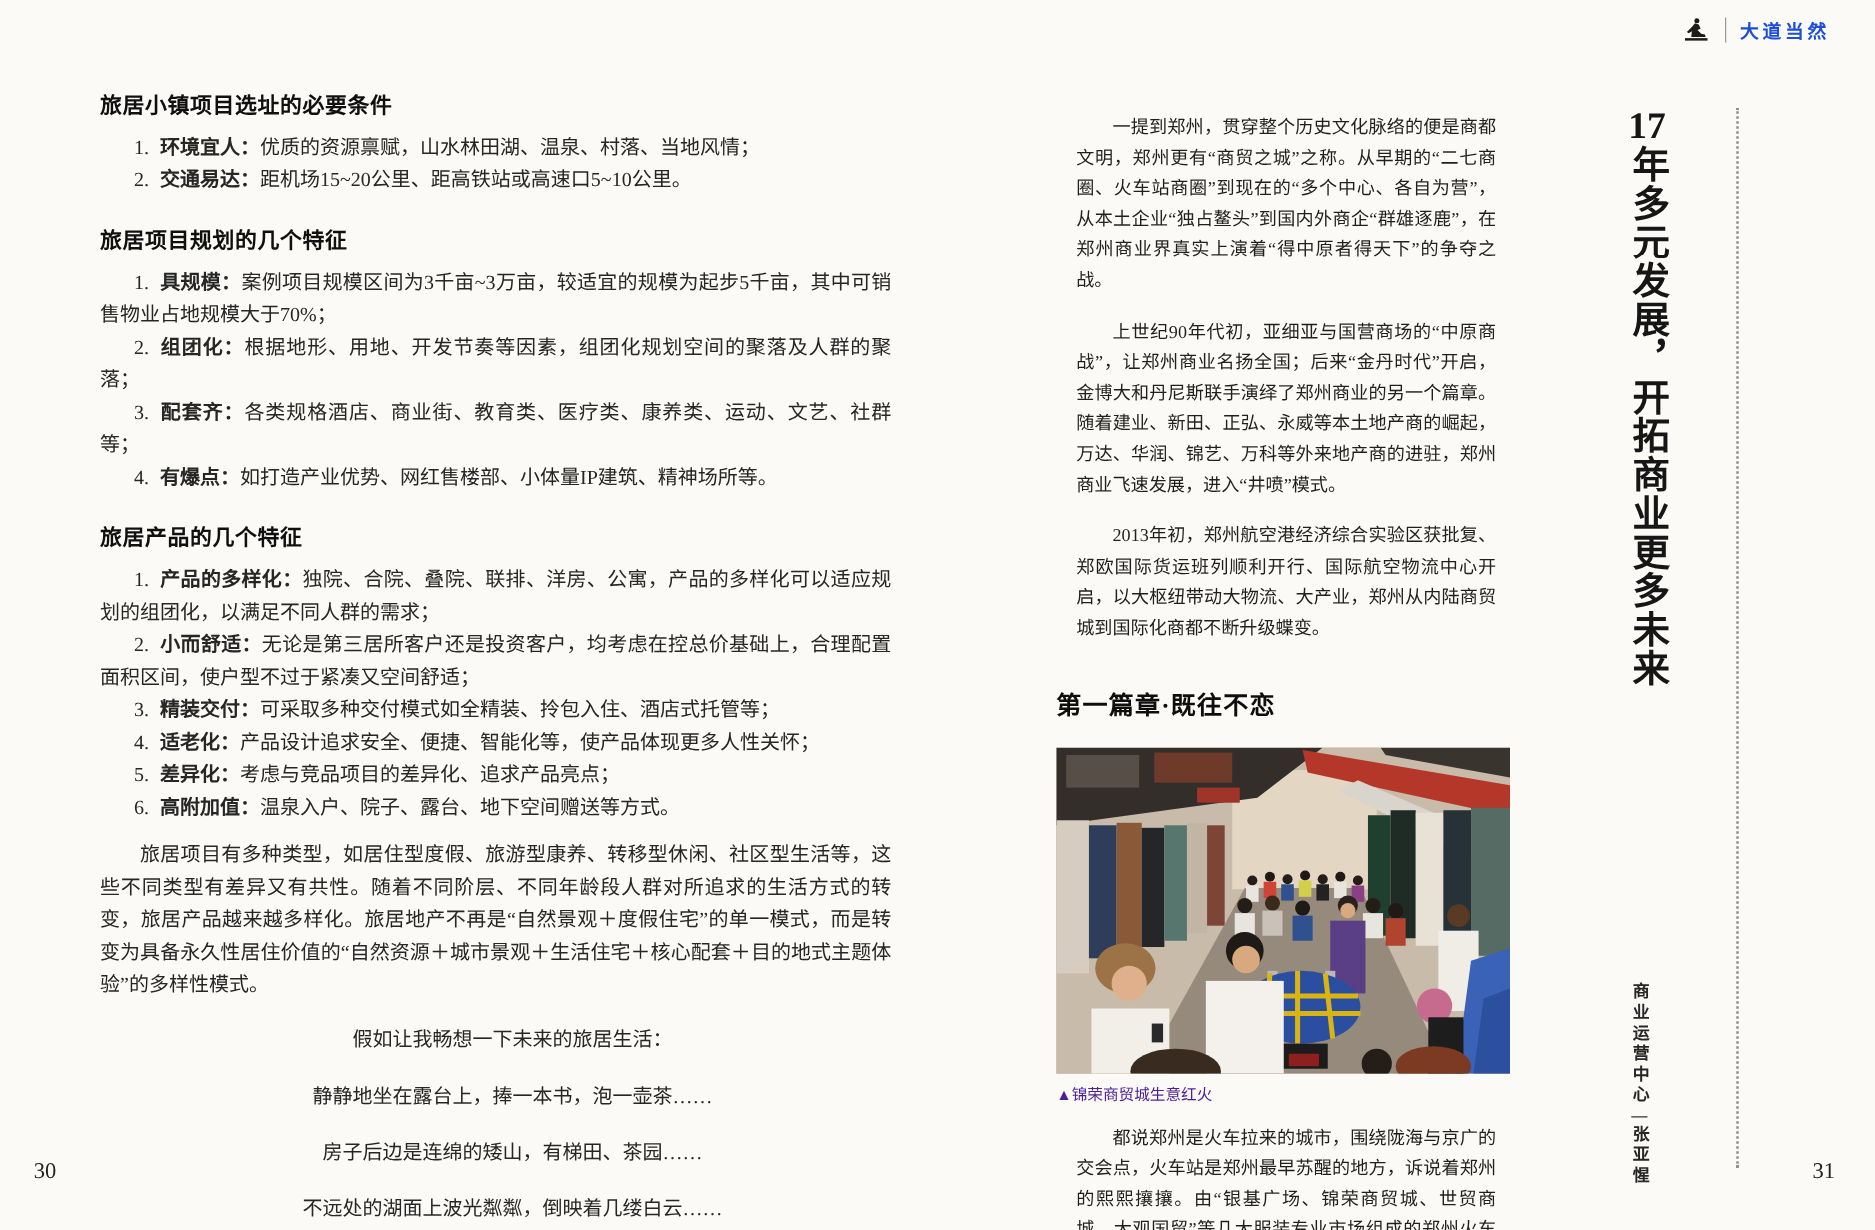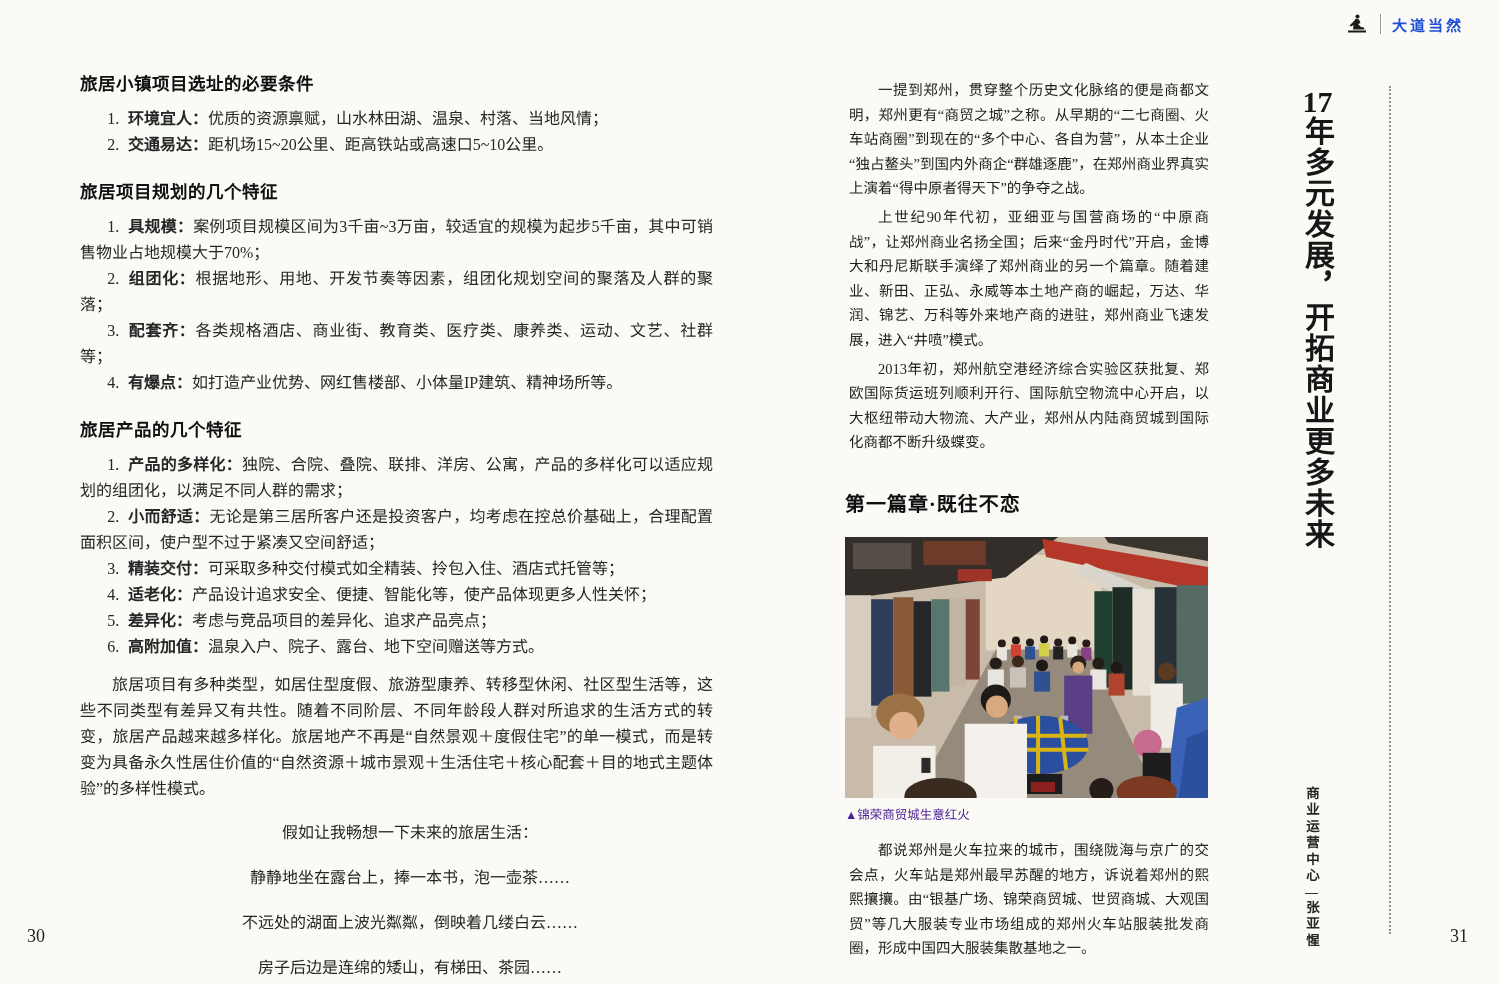--- a/index.html
+++ b/index.html
@@ -21,21 +21,21 @@
   .left-page section:first-child h3{margin-top:0;}
   .item{margin:0; text-indent:1.7em;}
   .item .num{margin-right:.55em;}
   .item .term{font-weight:700;}
   .para{margin:12px 0 0; text-indent:2em;}
   .dream{margin:16px; text-indent:1.7em; line-height:29px; text-align:center;}
 
   
   .right-col{position:absolute; left:845px; top:74px; width:368px;
     font-size:14.5px; line-height:24.6px; text-align:justify; color:#1f1f1f;}
-  .rpara{margin:4px; text-indent:2em;}
+  .rpara{margin:16px; text-indent:2em;}
   .chapter{margin:36px 0 0; font-size:20px; line-height:26px; font-weight:700; letter-spacing:1px; color:#0e0e0e; text-align:left;}
   figure.photo{margin:20px 0 0; width:363px;}
   figure.photo .photo-frame{width:363px; height:261px; overflow:hidden; background:#c8bbaa;}
   figure.photo svg{display:block; width:100%; height:100%;}
   figcaption{font-family:"Liberation Sans","DejaVu Sans",sans-serif; font-size:12.5px; line-height:16px; margin-top:9px; color:#4c1d95; text-align:left; text-indent:0;}
   .after{margin-top:15px;}
 
   
   .vtitle{position:absolute; left:1294px; top:86px; height:480px;
     writing-mode:vertical-rl; text-orientation:mixed;
@@ -116,22 +116,22 @@
       </p>
       <p class="item">
         <span class="num">6.</span><span class="term">高附加值：</span><span>温泉入户、院子、露台、地下空间赠送等方式。</span>
       </p>
     </section>
 
     <p class="para">旅居项目有多种类型，如居住型度假、旅游型康养、转移型休闲、社区型生活等，这些不同类型有差异又有共性。随着不同阶层、不同年龄段人群对所追求的生活方式的转变，旅居产品越来越多样化。旅居地产不再是“自然景观＋度假住宅”的单一模式，而是转变为具备永久性居住价值的“自然资源＋城市景观＋生活住宅＋核心配套＋目的地式主题体验”的多样性模式。</p>
 
     <p class="dream">假如让我畅想一下未来的旅居生活：</p>
     <p class="dream">静静地坐在露台上，捧一本书，泡一壶茶……</p>
+    <p class="dream">房子后边是连绵的矮山，有梯田、茶园……</p>
     <p class="dream">不远处的湖面上波光粼粼，倒映着几缕白云……</p>
-    <p class="dream">房子后边是连绵的矮山，有梯田、茶园……</p>
     <p class="dream">山顶上郁郁葱葱的树，一条栈道若隐若现……</p>
     <p class="dream">胡同里邻居推着车归来，说集市有刚摘下来的水果……</p>
     <p class="dream">还约我晚上一起去湖边街上喝啤酒、泡温泉……</p>
   </main>
 
   <aside class="right-col">
     <p class="rpara">一提到郑州，贯穿整个历史文化脉络的便是商都文明，郑州更有“商贸之城”之称。从早期的“二七商圈、火车站商圈”到现在的“多个中心、各自为营”，从本土企业“独占鳌头”到国内外商企“群雄逐鹿”，在郑州商业界真实上演着“得中原者得天下”的争夺之战。</p>
     <p class="rpara">上世纪90年代初，亚细亚与国营商场的“中原商战”，让郑州商业名扬全国；后来“金丹时代”开启，金博大和丹尼斯联手演绎了郑州商业的另一个篇章。随着建业、新田、正弘、永威等本土地产商的崛起，万达、华润、锦艺、万科等外来地产商的进驻，郑州商业飞速发展，进入“井喷”模式。</p>
     <p class="rpara">2013年初，郑州航空港经济综合实验区获批复、郑欧国际货运班列顺利开行、国际航空物流中心开启，以大枢纽带动大物流、大产业，郑州从内陆商贸城到国际化商都不断升级蝶变。</p>
 

